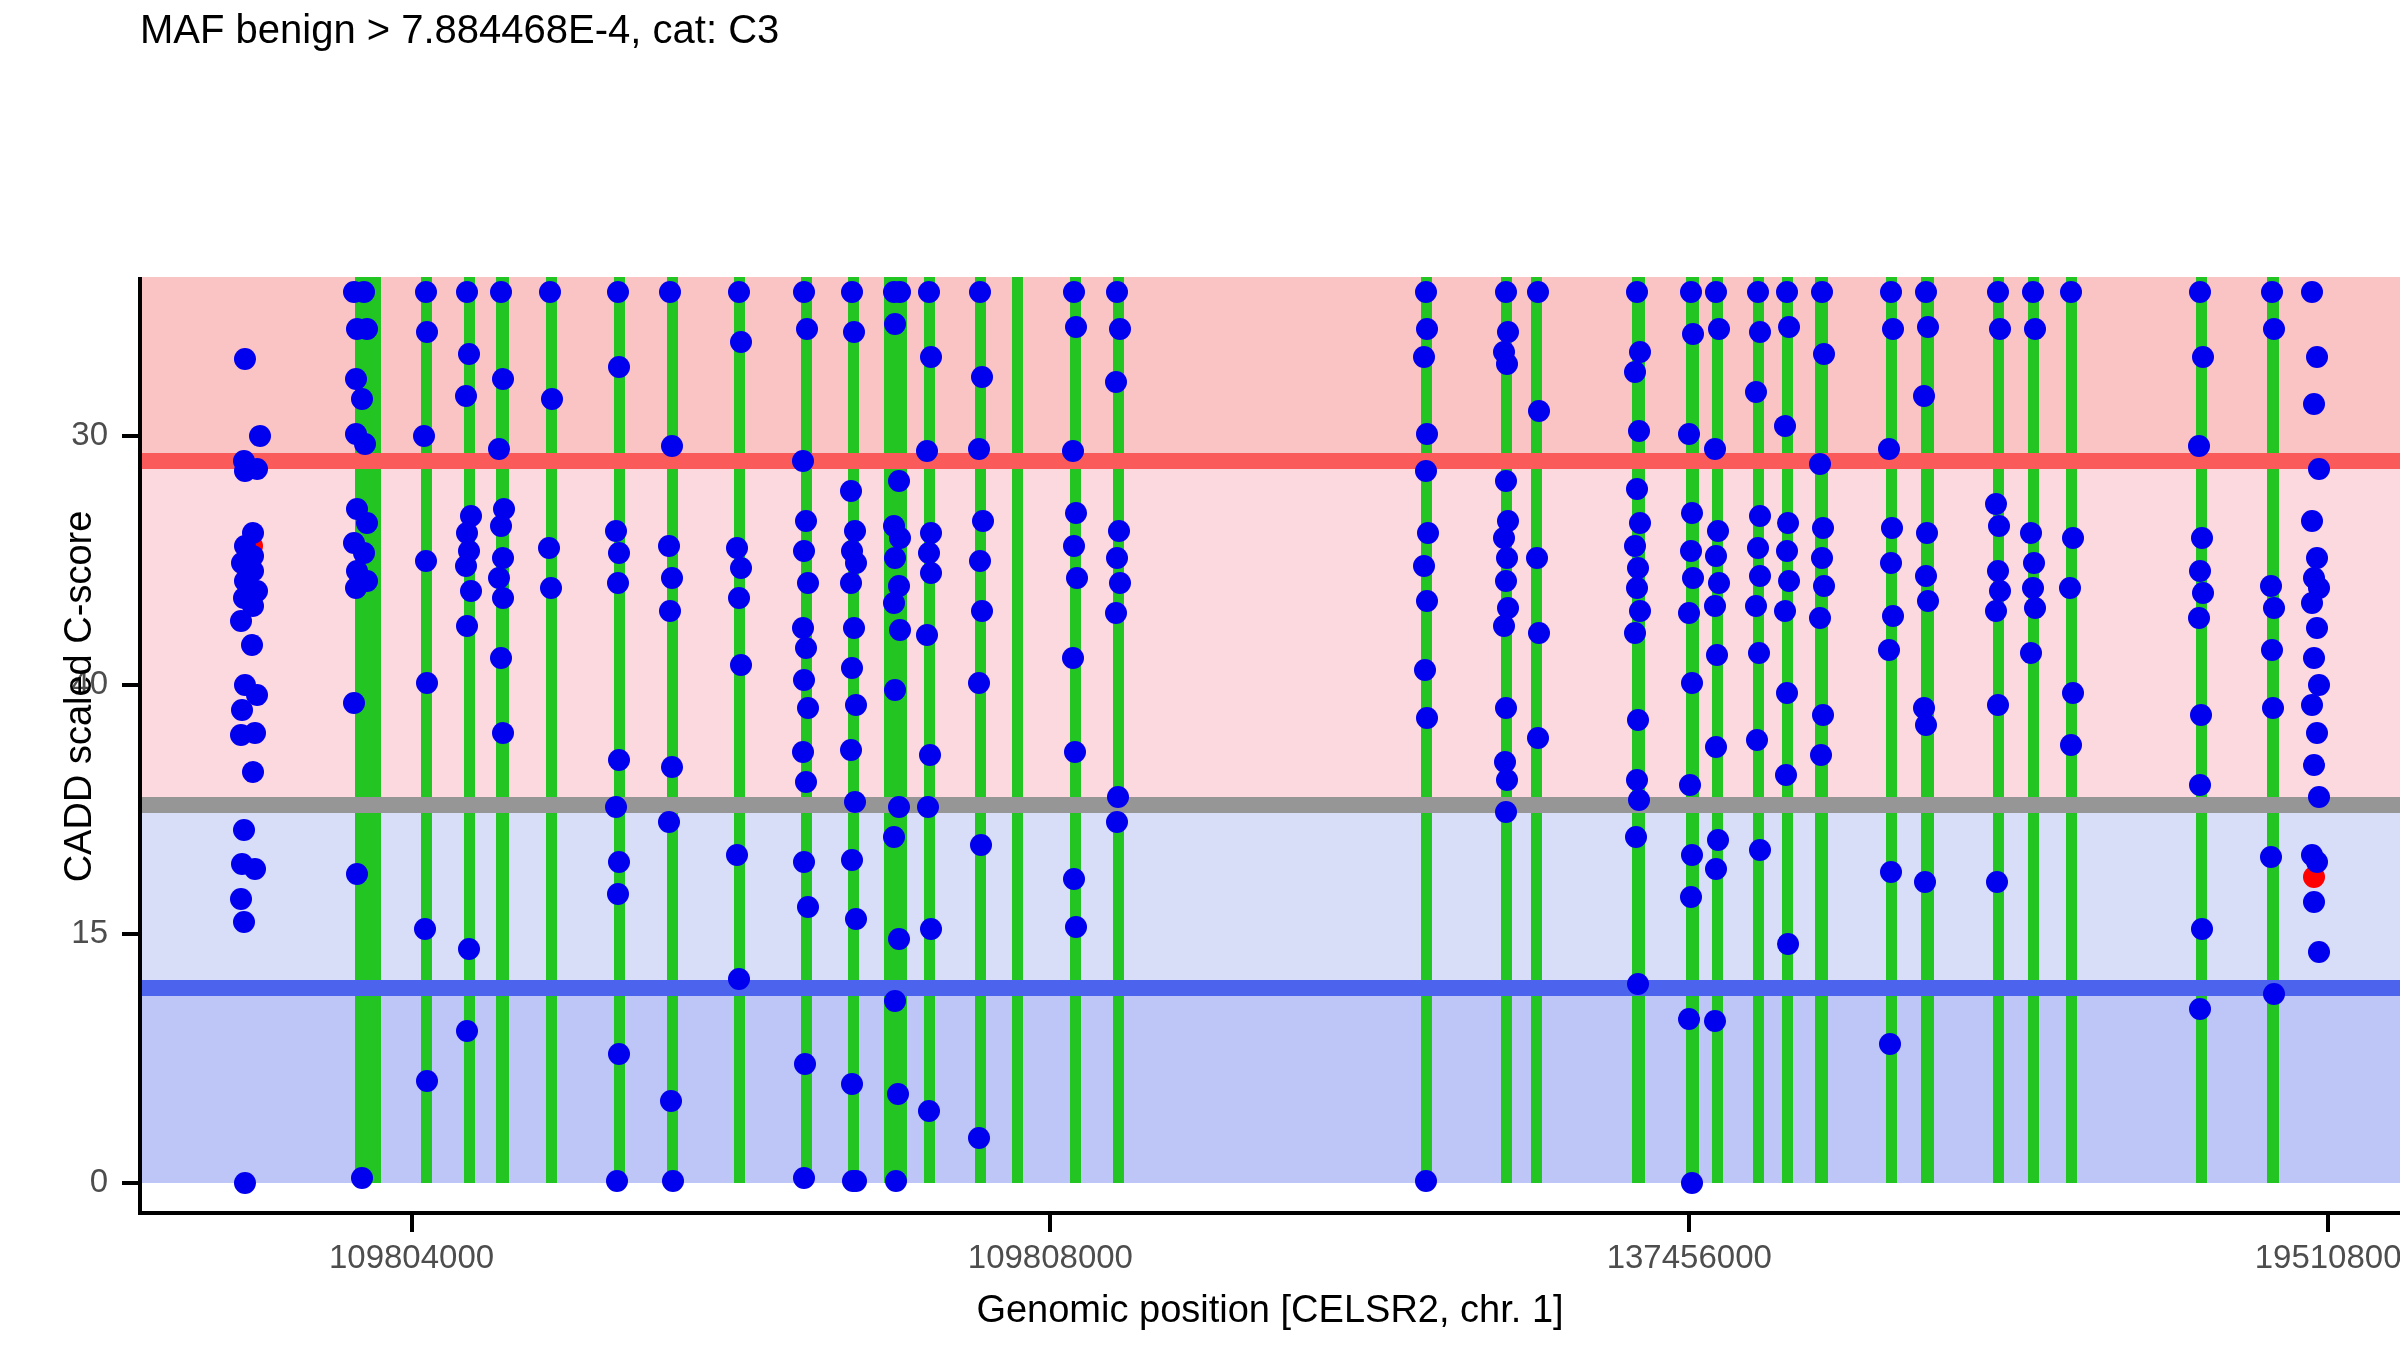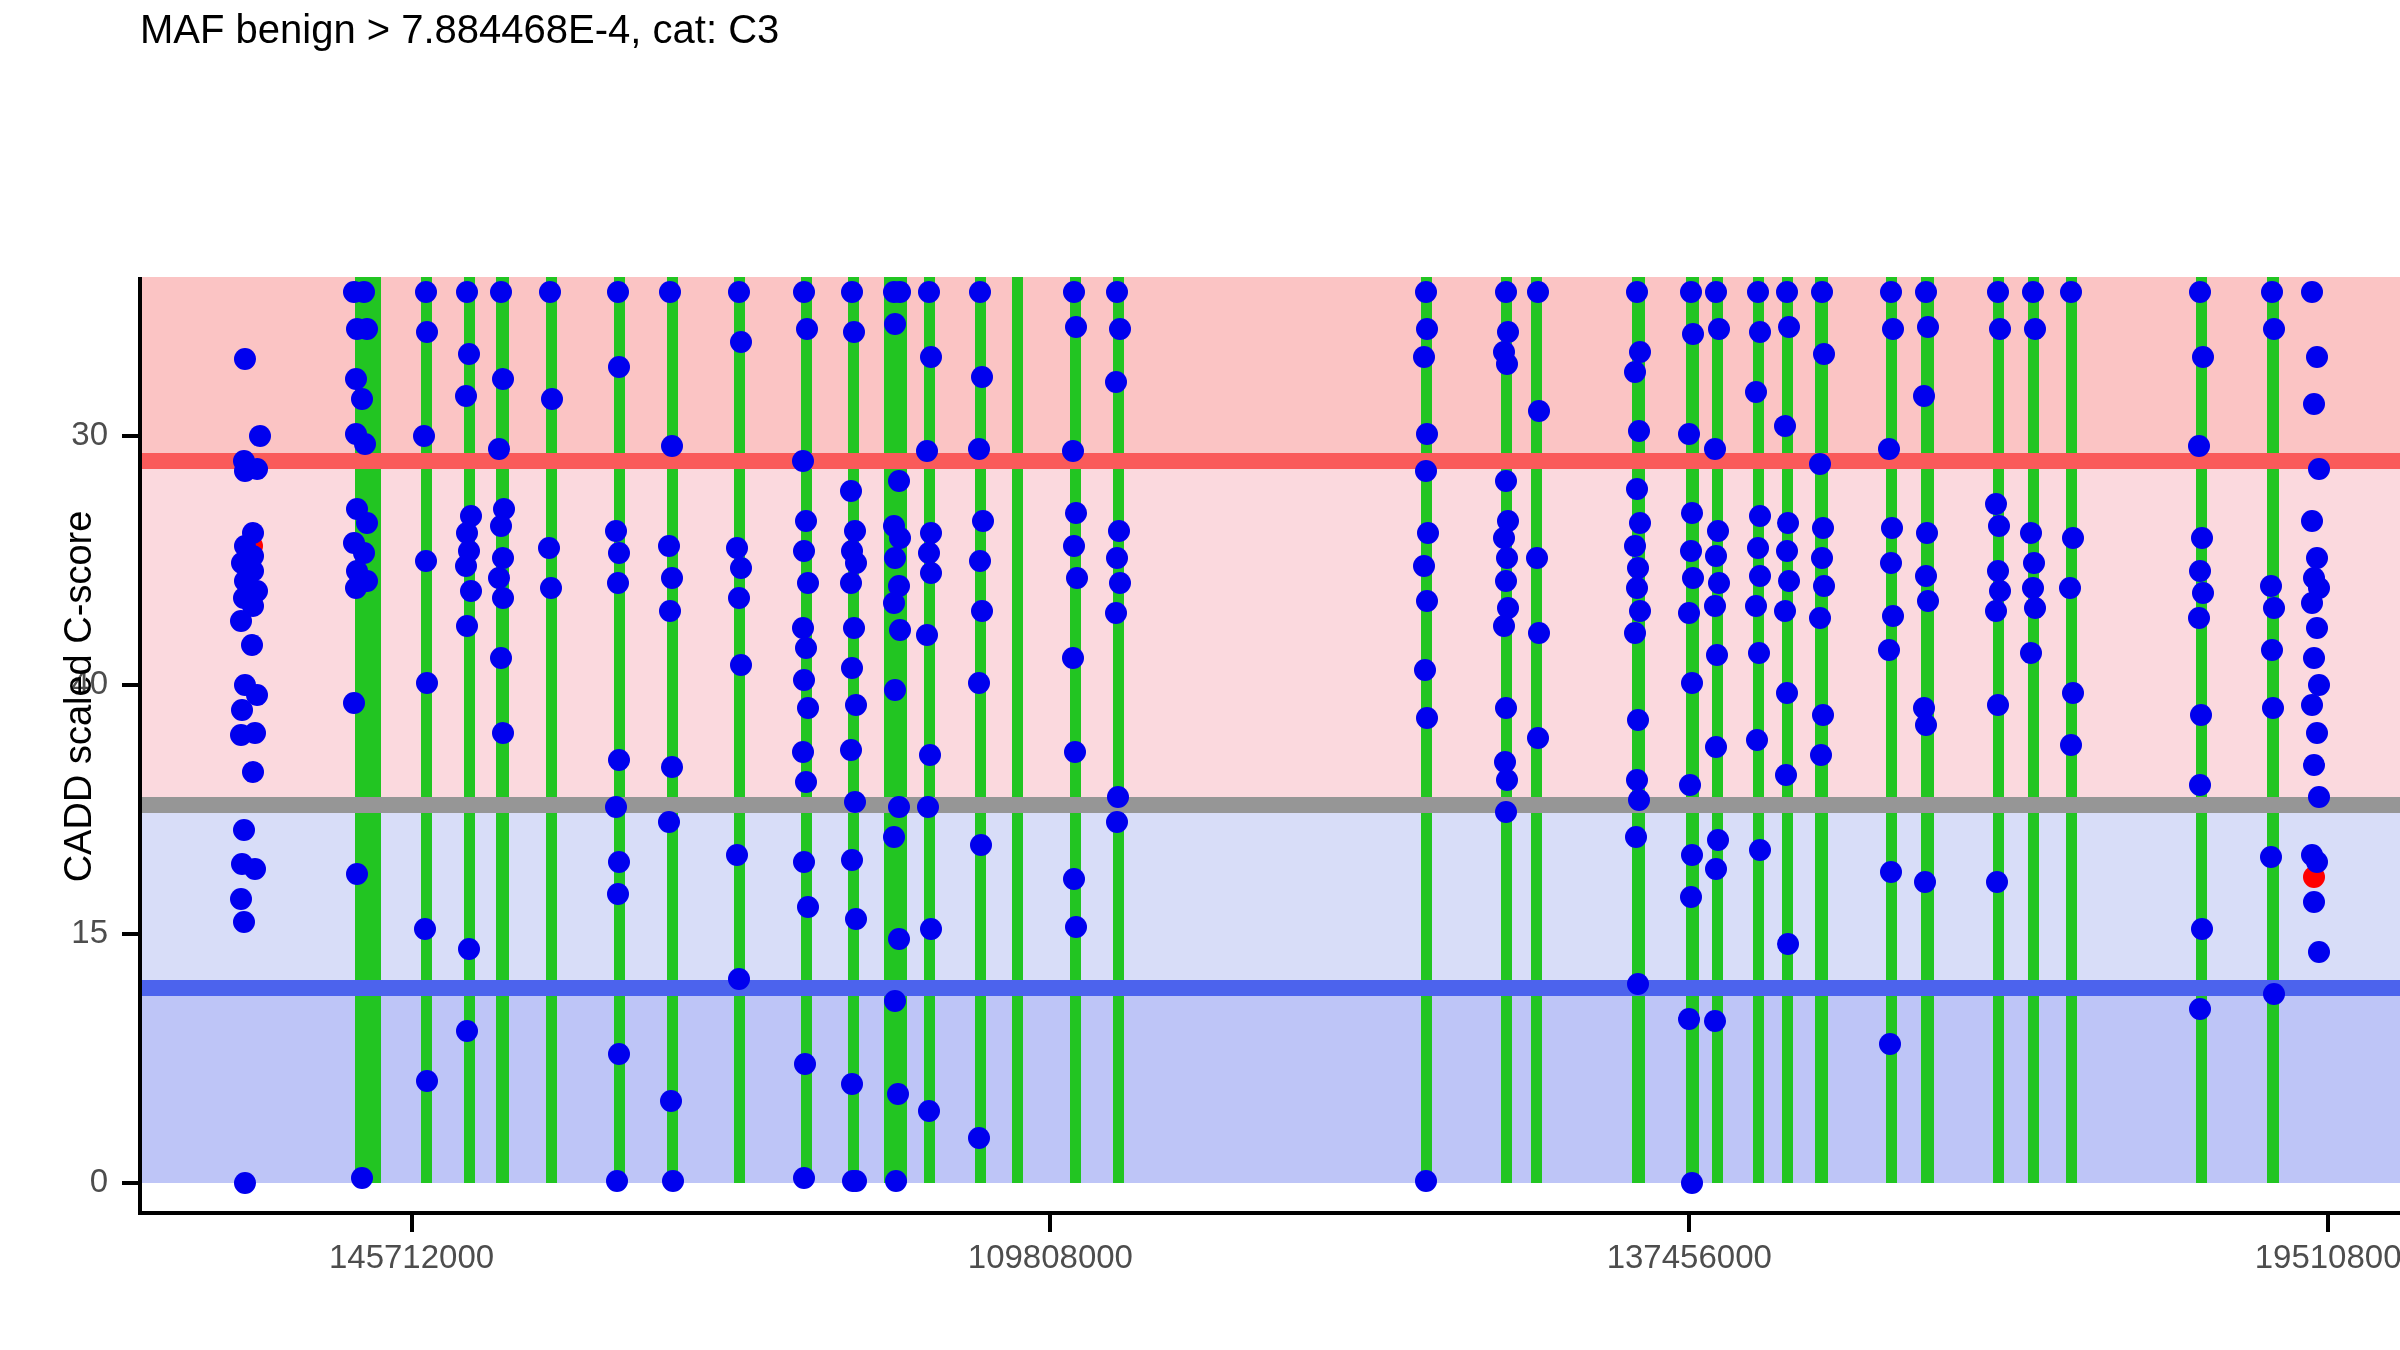--- a/index.html
+++ b/index.html
@@ -593,24 +593,25 @@
       <div class="y-tick-label" style="top: 1162.13px; left: 0px; right: auto; width: 108px;">0</div>
       <div class="y-tick" style="top: 932.191px;"></div>
       <div class="y-tick-label" style="top: 913.191px; left: 0px; right: auto; width: 108px;">15</div>
       <div class="y-tick" style="top: 683.255px;"></div>
       <div class="y-tick-label" style="top: 664.255px; left: 0px; right: auto; width: 108px;">40</div>
       <div class="y-tick" style="top: 434.319px;"></div>
       <div class="y-tick-label" style="top: 415.319px; left: 0px; right: auto; width: 108px;">30</div>
     </div>
   <div id="x-ticks">
       <div class="x-tick" style="left: 409.519px;"></div>
-      <div class="x-tick-label" style="left: 411.519px;">145712000</div>
+      <div class="x-tick-label" style="left: 411.519px;">109804000</div>
       <div class="x-tick" style="left: 1048.39px;"></div>
       <div class="x-tick-label" style="left: 1050.39px;">109808000</div>
       <div class="x-tick" style="left: 1687.26px;"></div>
       <div class="x-tick-label" style="left: 1689.26px;">137456000</div>
       <div class="x-tick" style="left: 2326.13px;"></div>
       <div class="x-tick-label" style="left: 2328.13px;">19510800</div>
     </div>
 
   <div id="y-axis-title">CADD scaled C-score</div>
+  <div id="x-axis-title">Genomic position [CELSR2, chr. 1]</div>
 
 </div>
 
 </body></html>

